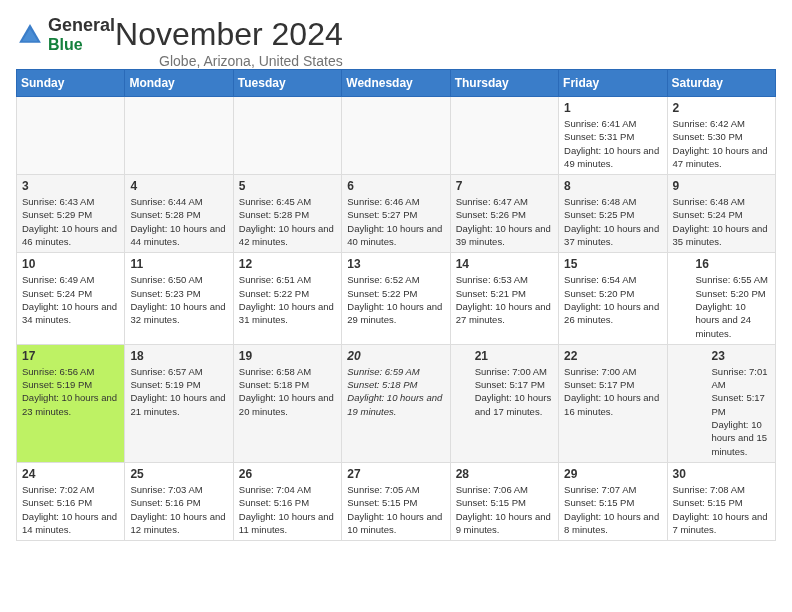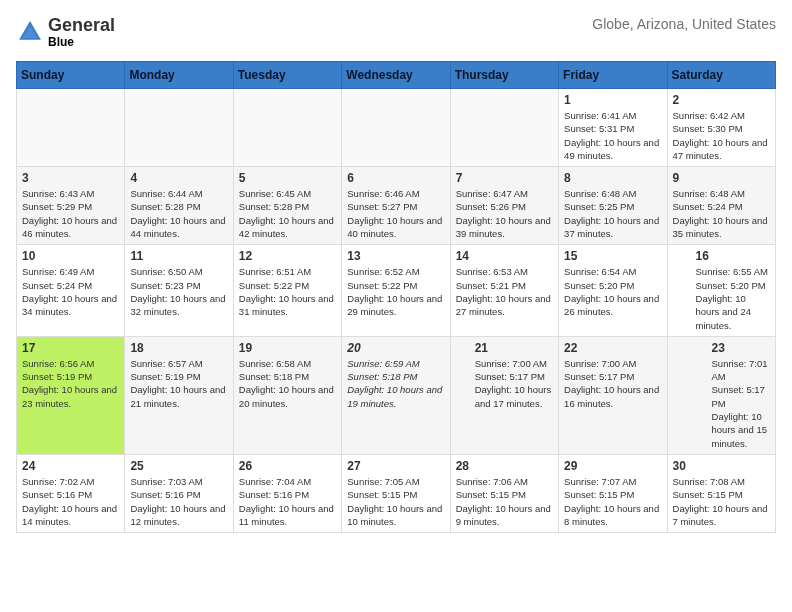--- a/index.html
+++ b/index.html
@@ -5,43 +5,42 @@
     * { box-sizing: border-box; margin: 0; padding: 0; }
     body {
       font-family: Arial, sans-serif;
       background: #fff;
       width: 792px;
       min-height: 612px;
       padding: 16px;
     }
     .header {
       display: flex;
-      justify-content: space-between;
+      justify-content: flex-start;
       align-items: flex-start;
-      margin-bottom: 12px;
     }
     .logo {
       display: flex;
       align-items: center;
       gap: 4px;
     }
     .logo-text {
       display: flex;
       flex-direction: column;
       line-height: 1.1;
     }
     .logo-general {
       font-size: 18px;
       font-weight: bold;
       color: #333;
     }
     .logo-blue {
-      font-size: 12px;
-      font-weight: bold;
-      color: #000000;
+      font-size: 16px;
+      font-weight: bold;
+      color: #15803d;
     }
     .logo-icon {
       width: 28px;
       height: 28px;
     }
     .title-block {
       text-align: right;
     }
     .month-title {
       font-size: 32px;
@@ -52,21 +51,21 @@
       font-size: 14px;
       color: #737373;
     }
     .calendar {
       width: 100%;
       border-collapse: collapse;
       border: 1px solid #ccc;
     }
     .calendar th {
       background: #3a7dc9;
-      color: #0f172a;
+      color: #ffffff;
       font-size: 12px;
       font-weight: bold;
       padding: 6px 4px;
       text-align: left;
       border: 1px solid #2a6ab8;
     }
     .calendar td {
       vertical-align: top;
       padding: 4px 5px;
       border: 1px solid #ddd;
@@ -106,20 +105,21 @@
     <svg class="logo-icon" viewBox="0 0 36 36">
       <polygon points="18,4 32,28 4,28" fill="#3a7dc9"></polygon>
       <polygon points="18,10 28,26 8,26" fill="#5a9de0" opacity="0.5"></polygon>
     </svg>
     <div class="logo-text">
       <span class="logo-general">General</span>
       <span class="logo-blue">Blue</span>
     </div>
   </div>
   <div class="title-block">
+    <div class="month-title">November 2024</div>
     <div class="location">Globe, Arizona, United States</div>
   </div>
 </div>
 
 <table class="calendar">
   <thead>
     <tr>
     <th>Sunday</th>
         <th>Monday</th>
         <th>Tuesday</th>

